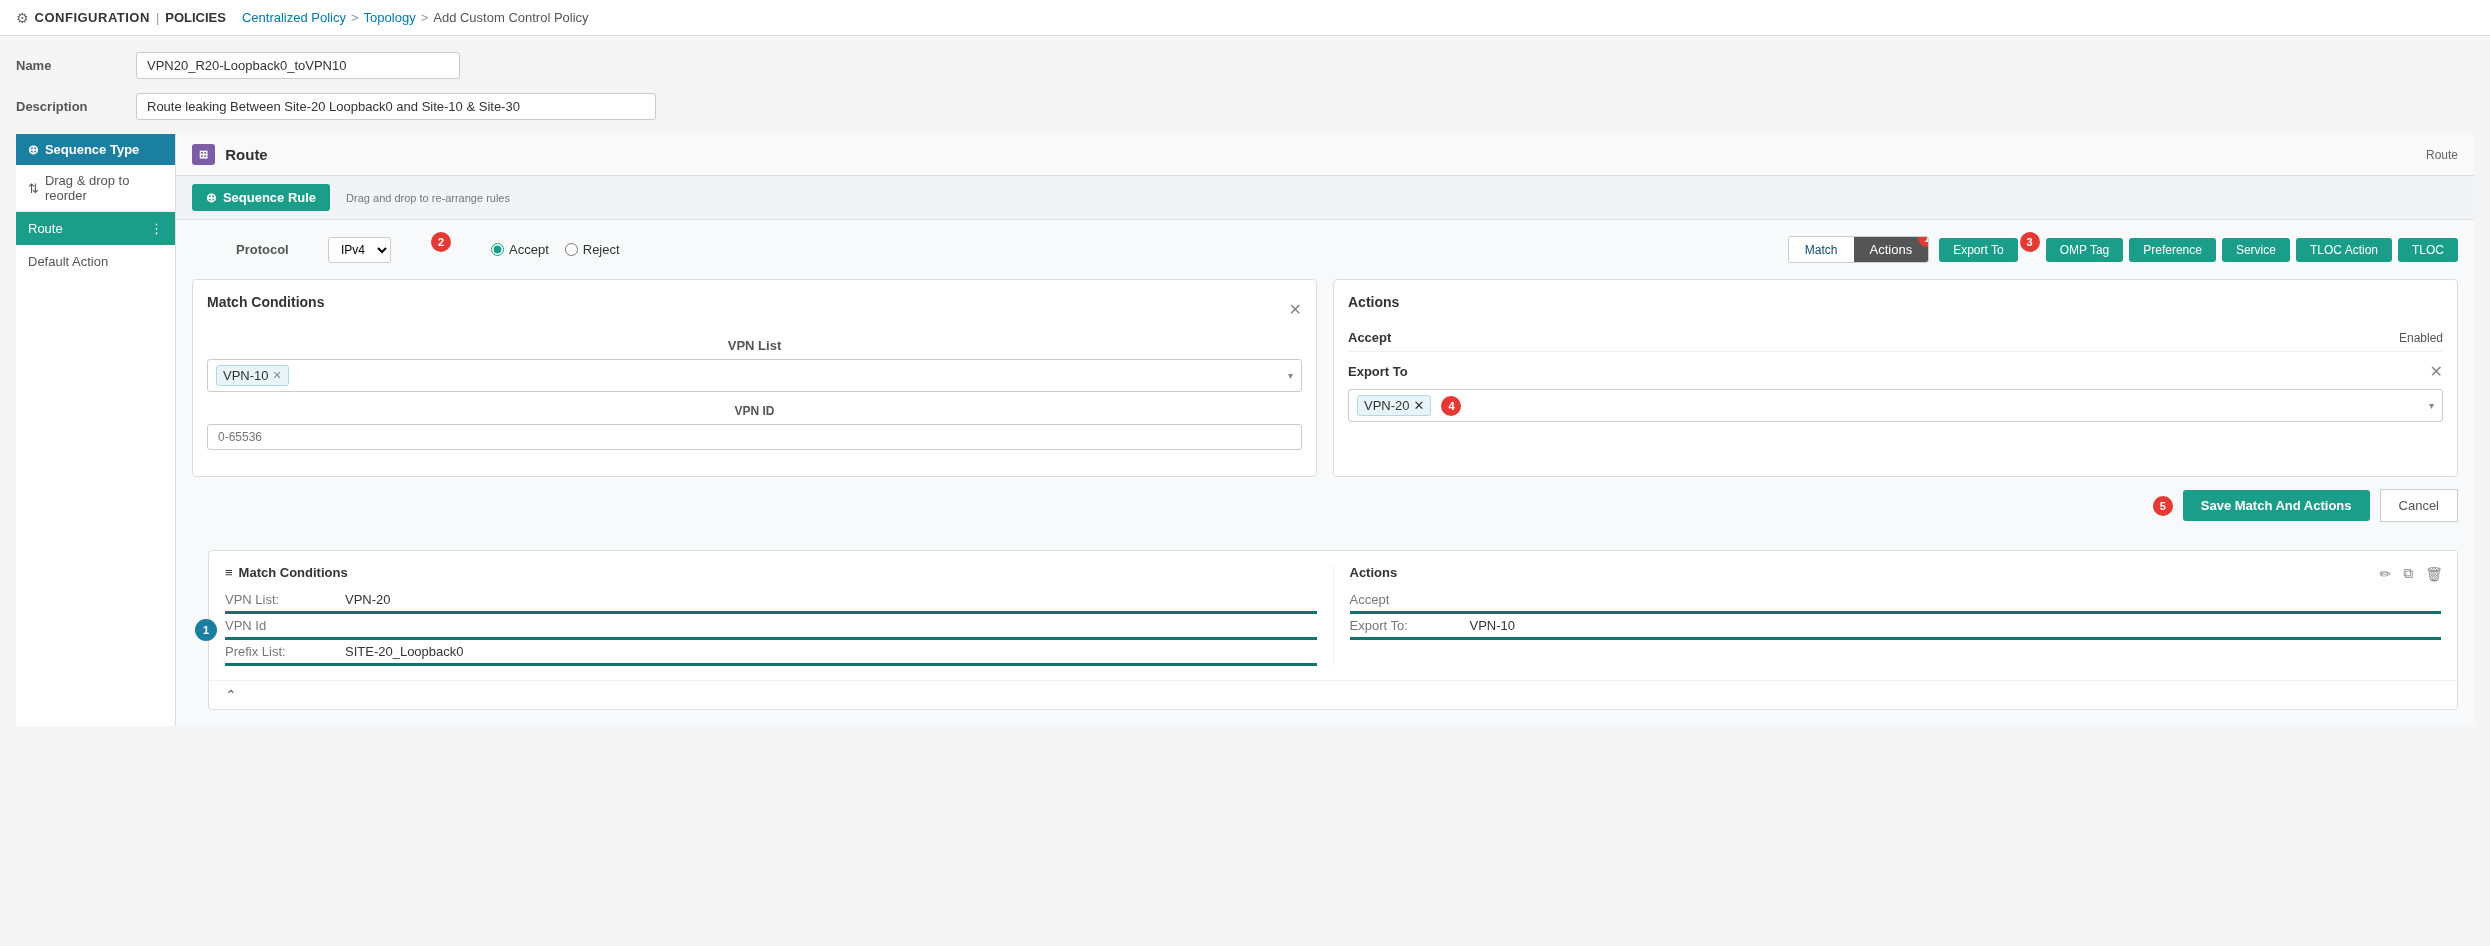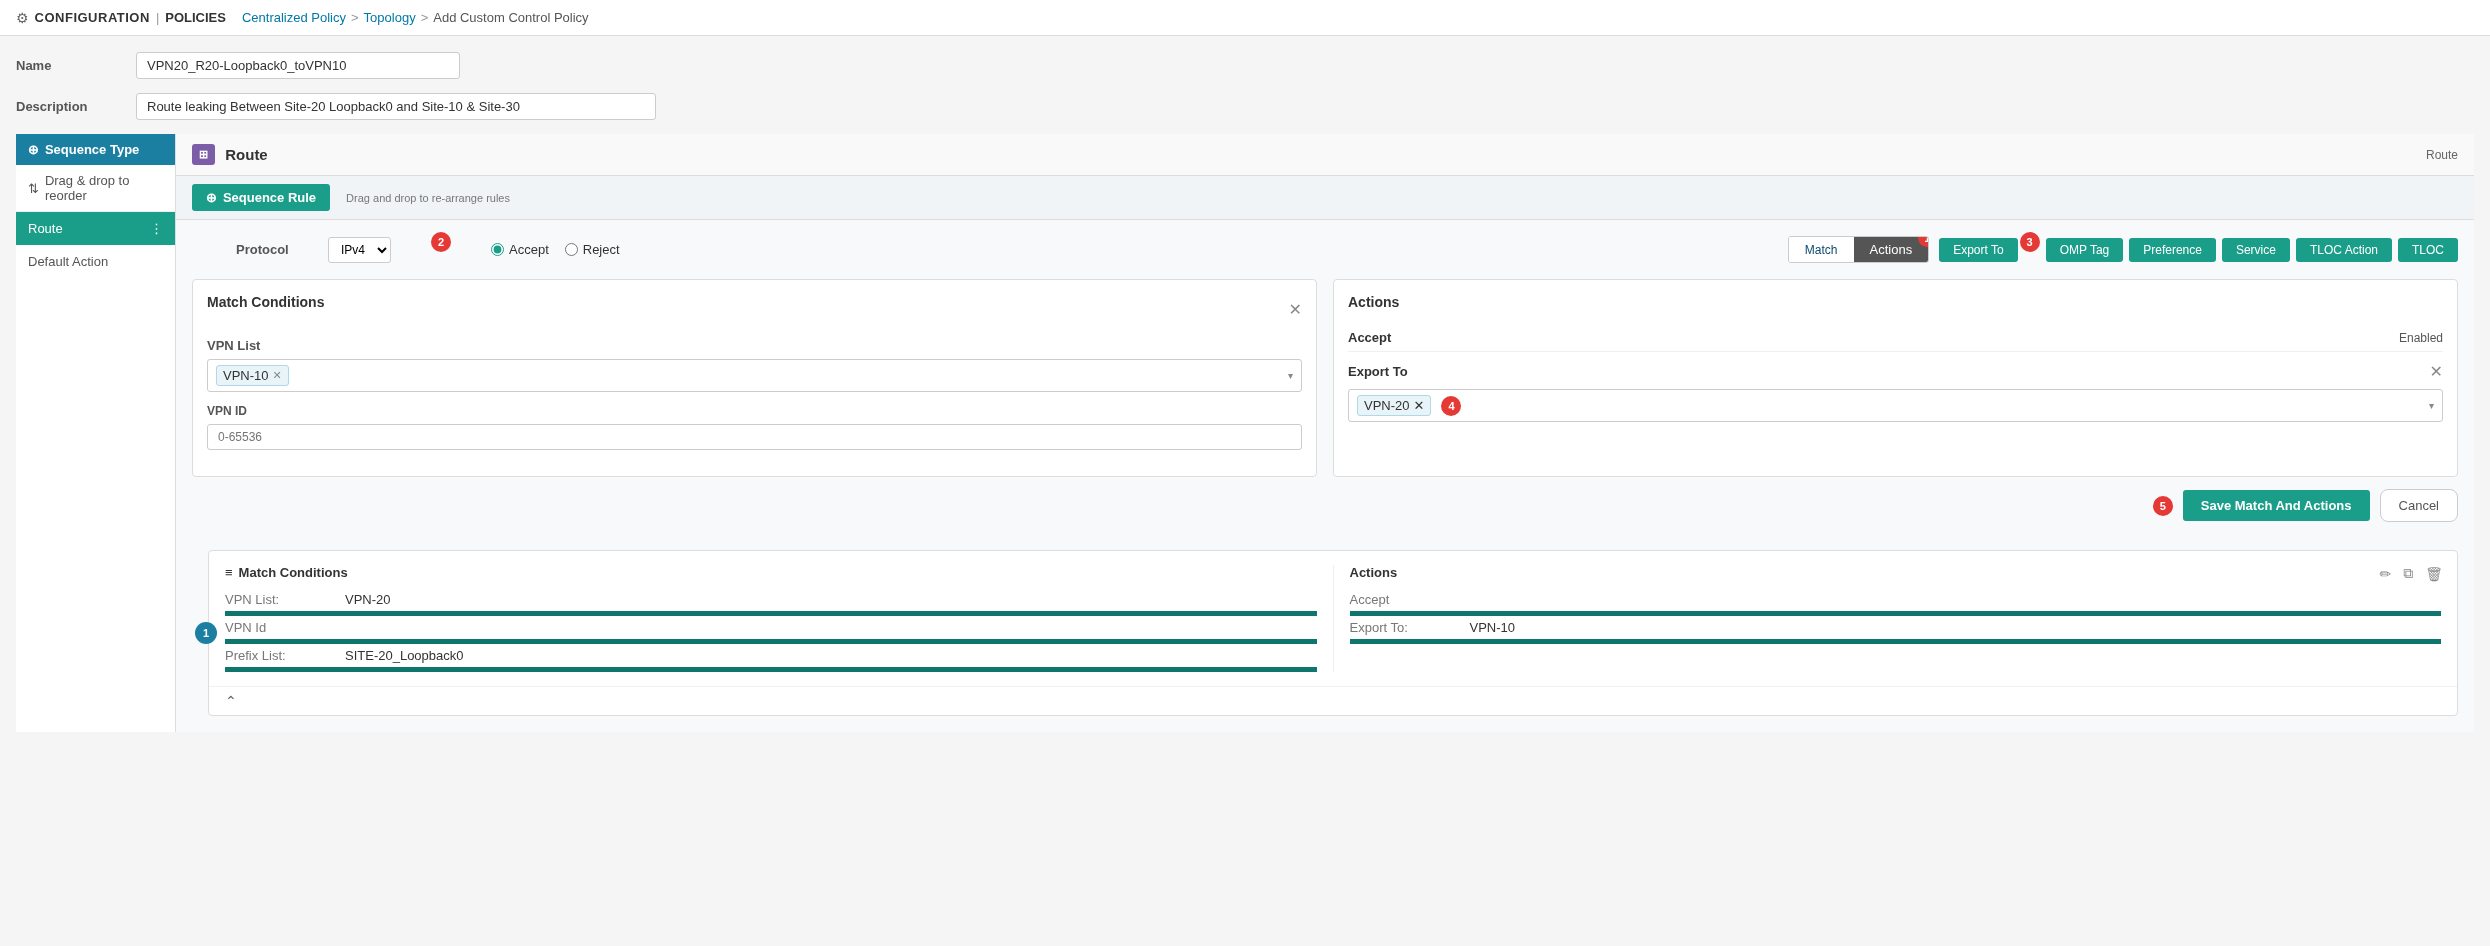--- a/index.html
+++ b/index.html
@@ -62,51 +62,51 @@
     .action-btns { display: flex; gap: 6px; align-items: center; }
     .action-btn { background: #1a9e8a; color: #fff; border: none; padding: 5px 14px; border-radius: 3px; font-size: 12px; cursor: pointer; font-weight: 500; }
 
     
     .panels-row { display: flex; gap: 16px; }
     .panel { flex: 1; background: #fff; border: 1px solid #ddd; border-radius: 4px; padding: 14px; }
     .panel-title { font-weight: 700; font-size: 14px; color: #333; margin-bottom: 14px; }
 
     
     .field-group { margin-bottom: 12px; }
-    .field-label { font-weight: 600; font-size: 12px; color: #555; margin-bottom: 6px; display: flex; justify-content: flex-start; align-items: center; }
+    .field-label { font-weight: 600; font-size: 12px; color: #555; margin-bottom: 6px; display: flex; justify-content: center; align-items: center; }
     .tag-input { border: 1px solid #ccc; border-radius: 3px; padding: 5px 8px; min-height: 32px; display: flex; align-items: center; gap: 6px; background: #fff; cursor: text; }
     .tag { background: #e8f4f8; border: 1px solid #b0d8e8; border-radius: 3px; padding: 2px 6px; font-size: 11px; display: flex; align-items: center; gap: 4px; }
     .tag .remove { cursor: pointer; color: #888; font-size: 11px; }
     .tag-input .chevron { margin-left: auto; color: #888; font-size: 10px; }
     .text-input { border: 1px solid #ccc; border-radius: 3px; padding: 5px 10px; width: 100%; font-size: 12px; color: #000000; background: #fff; }
 
     
     .action-row { display: flex; justify-content: space-between; align-items: center; padding: 6px 0; border-bottom: 1px solid #f0f0f0; }
     .action-row-title { font-weight: 600; font-size: 13px; color: #333; }
     .action-value { font-size: 12px; color: #555; }
     .action-section { margin-top: 10px; }
     .action-section-header { display: flex; justify-content: space-between; align-items: center; margin-bottom: 8px; }
     .action-section-title { font-weight: 600; font-size: 13px; }
     .close-btn { background: none; border: none; cursor: pointer; color: #888; font-size: 16px; }
     .vpn20-tag-row { display: flex; align-items: center; gap: 6px; border: 1px solid #ccc; border-radius: 3px; padding: 5px 8px; }
     .vpn20-tag { background: #e8f4f8; border: 1px solid #b0d8e8; border-radius: 3px; padding: 2px 6px; font-size: 11px; display: flex; align-items: center; gap: 4px; }
 
     
     .save-bar { display: flex; align-items: center; justify-content: flex-end; padding: 12px 0; gap: 10px; }
     .save-btn { background: #1a9e8a; color: #fff; border: none; padding: 8px 18px; border-radius: 3px; font-size: 13px; cursor: pointer; font-weight: 600; }
-    .cancel-btn { background: #fff; color: #555; border: 1px solid #ccc; padding: 8px 18px; border-radius: 8px; font-size: 13px; cursor: pointer; }
+    .cancel-btn { background: #fff; color: #555; border: 1px solid #ccc; padding: 8px 18px; border-radius: 0; font-size: 13px; cursor: pointer; }
 
     
     .seq-item { background: #fff; border: 1px solid #ddd; border-radius: 4px; margin-top: 16px; position: relative; }
     .seq-item-header { display: flex; gap: 16px; padding: 14px 16px; }
     .seq-item-num { position: absolute; left: -14px; top: 50%; transform: translateY(-50%); background: #1a7fa0; color: #fff; border-radius: 50%; width: 22px; height: 22px; display: flex; align-items: center; justify-content: center; font-size: 11px; font-weight: 700; }
     .seq-match-col { flex: 1; }
     .seq-actions-col { flex: 1; border-left: 1px solid #eee; padding-left: 16px; }
     .seq-col-title { font-weight: 700; font-size: 13px; color: #333; margin-bottom: 8px; display: flex; align-items: center; gap: 6px; }
-    .seq-row { display: flex; padding: 4px 0; font-size: 12px; border-bottom: 5px solid #0f766e; }
+    .seq-row { display: flex; padding: 4px 0; font-size: 12px; border-bottom: 3px solid #0f766e; }
     .seq-row-label { width: 120px; color: #777; }
     .seq-row-value { color: #333; }
     .seq-item-footer { padding: 6px 16px; border-top: 1px solid #f0f0f0; display: flex; align-items: center; }
     .chevron-up { color: #666; cursor: pointer; font-size: 14px; }
     .seq-item-actions { position: absolute; right: 12px; top: 12px; display: flex; gap: 8px; }
     .icon-btn { background: none; border: none; cursor: pointer; color: #888; font-size: 14px; padding: 2px; }
 
     
     .badge { display: inline-flex; align-items: center; justify-content: center; background: #e53935; color: #fff; border-radius: 50%; width: 20px; height: 20px; font-size: 11px; font-weight: 700; }
   </style>

